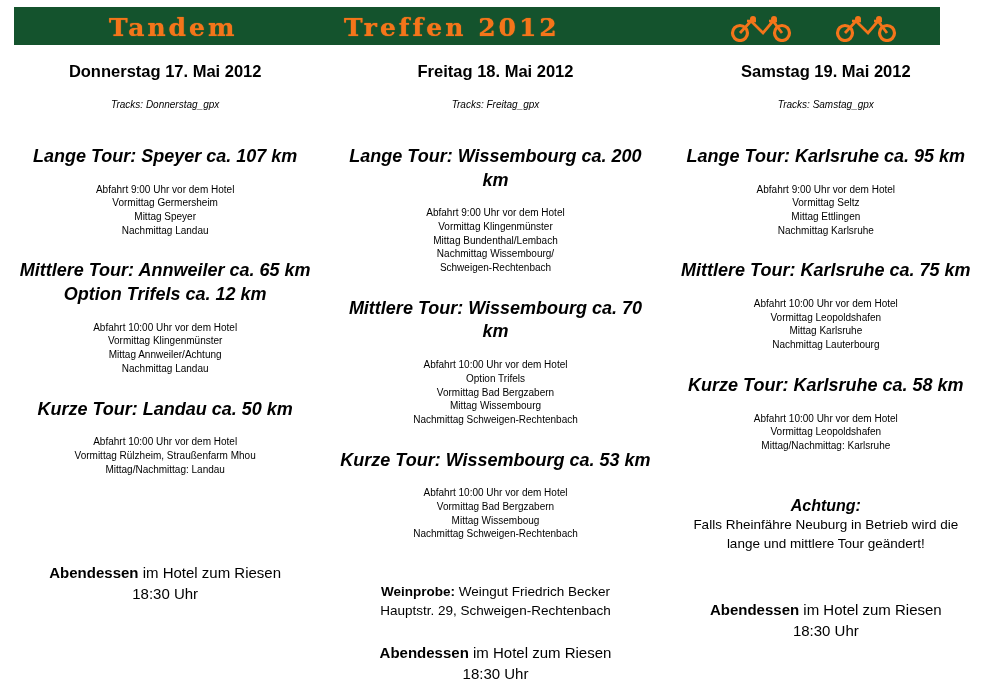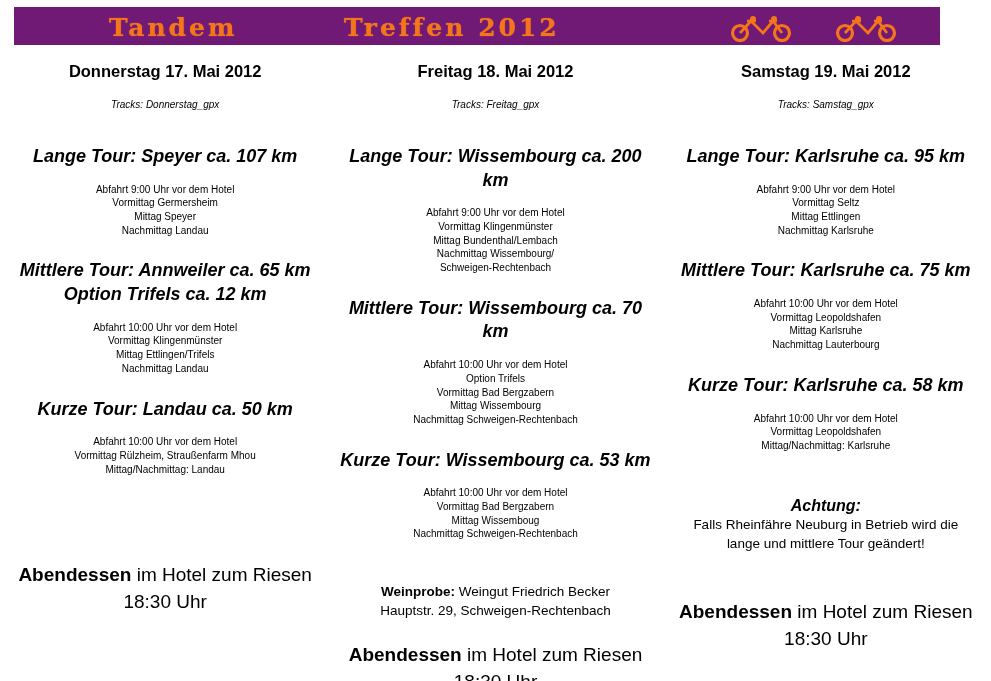--- a/index.html
+++ b/index.html
@@ -16,21 +16,21 @@
     position: relative;
   }
 
   
   .banner {
     position: absolute;
     left: 14px;
     top: 7px;
     width: 926px;
     height: 38px;
-    background: #701a75;
+    background: #14532d;
     display: flex;
     align-items: center;
     box-sizing: border-box;
   }
   .banner-title {
     color: #f4751a;
     font-family: "DejaVu Serif", serif;
     font-weight: bold;
     font-size: 25px;
     letter-spacing: 3px;
@@ -104,21 +104,21 @@
     line-height: 1.35;
   }
   .note-lines {
     font-size: 13.5px;
     line-height: 1.37;
   }
 
   .info-block { font-size: 13.5px; line-height: 1.37; }
   .info-block .lbl { font-weight: bold; }
 
-  .dinner-block { font-size: 19px; line-height: 1.4; }
+  .dinner-block { font-size: 15px; line-height: 1.4; }
   .dinner-block .lbl { font-weight: bold; }
 </style>
 </head>
 <body>
 
 <div class="banner">
   <div class="banner-title banner-word-1">Tandem</div>
   <div class="banner-title banner-word-2">Treffen 2012</div>
 
   <span class="bike-icon bike-1">
@@ -175,21 +175,21 @@
 
     <div class="spacer-md"></div>
 
     <div class="tour-block">
       <div class="tour-heading">Mittlere Tour: Annweiler ca. 65 km</div>
       <div class="tour-heading">Option Trifels ca. 12 km</div>
       <div class="spacer-sm"></div>
       <div class="tour-lines">
         <div>Abfahrt 10:00 Uhr vor dem Hotel</div>
         <div>Vormittag Klingenmünster</div>
-        <div>Mittag Ettlingen/Trifels</div>
+        <div>Mittag Annweiler/Achtung</div>
         <div>Nachmittag Landau</div>
       </div>
     </div>
 
     <div class="spacer-md"></div>
 
     <div class="tour-block">
       <div class="tour-heading">Kurze Tour: Landau ca. 50 km</div>
       <div class="spacer-sm"></div>
       <div class="tour-lines">

